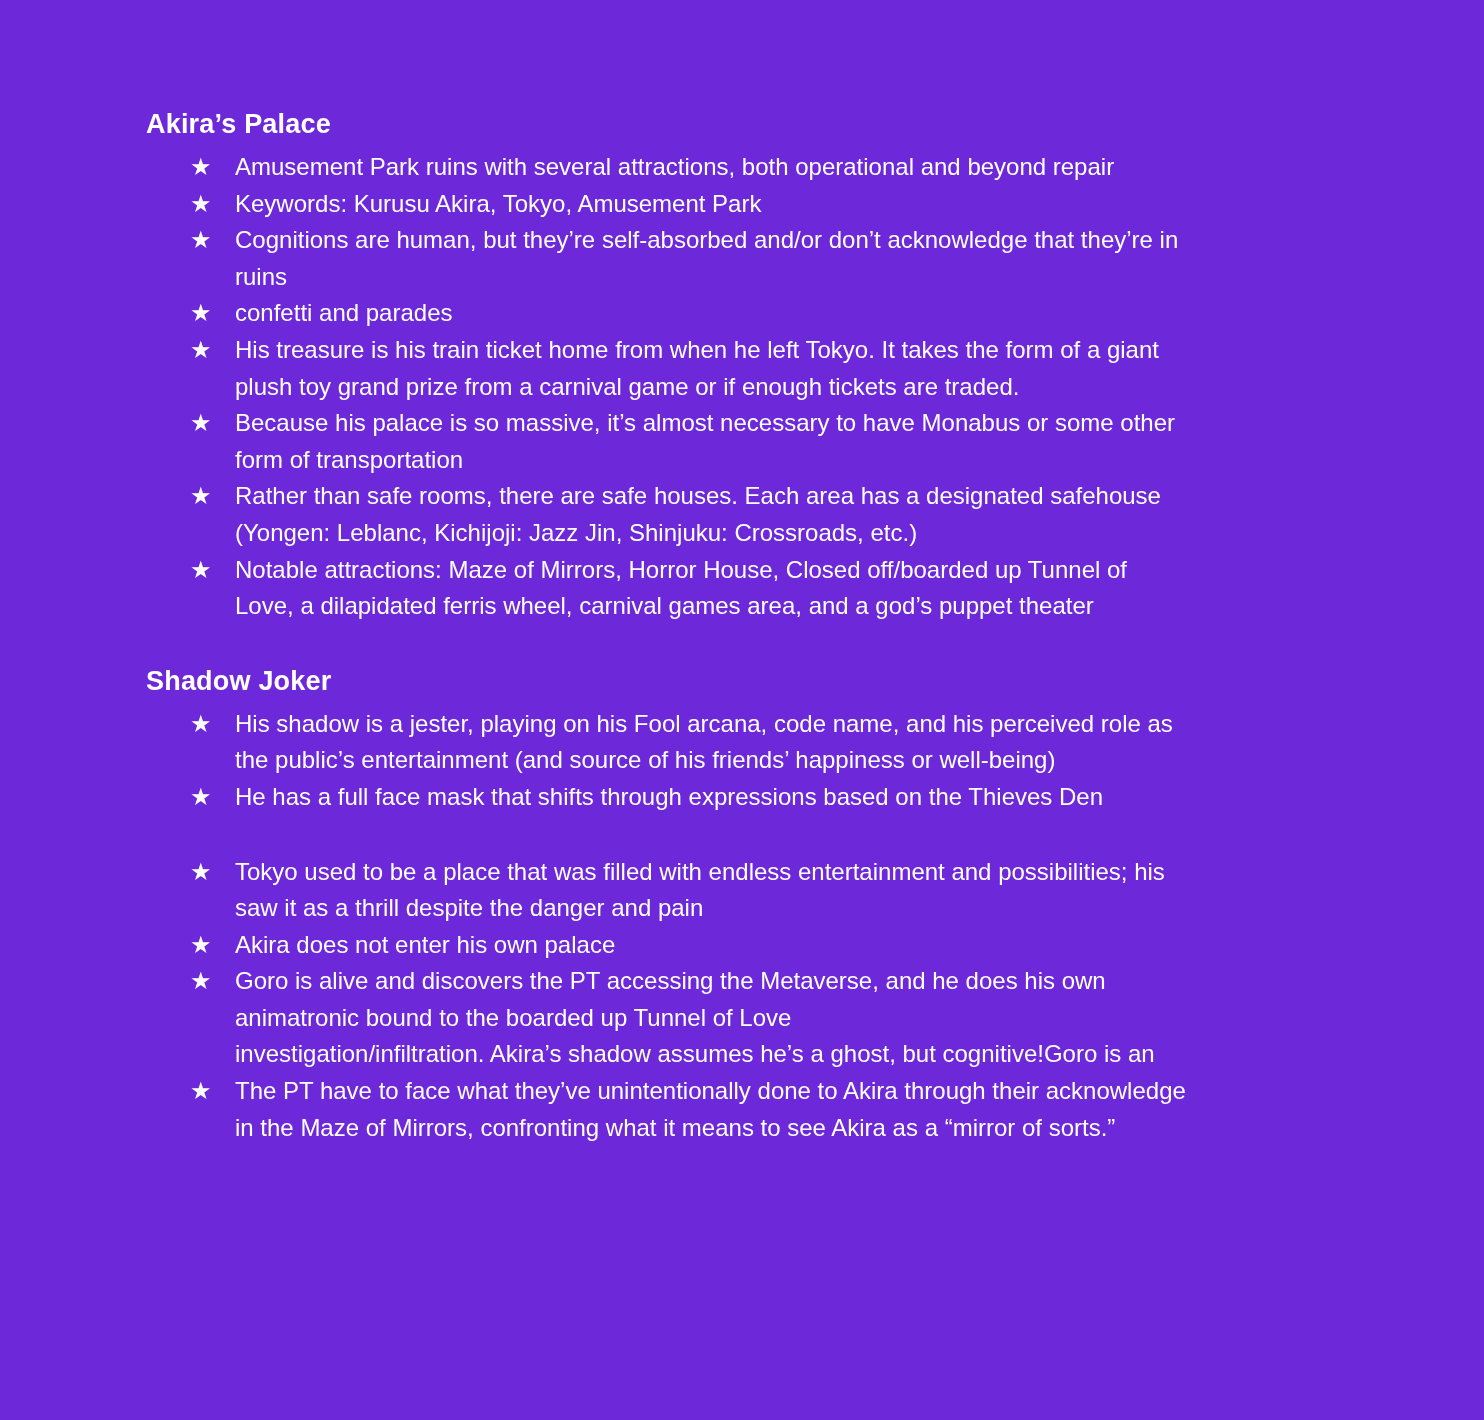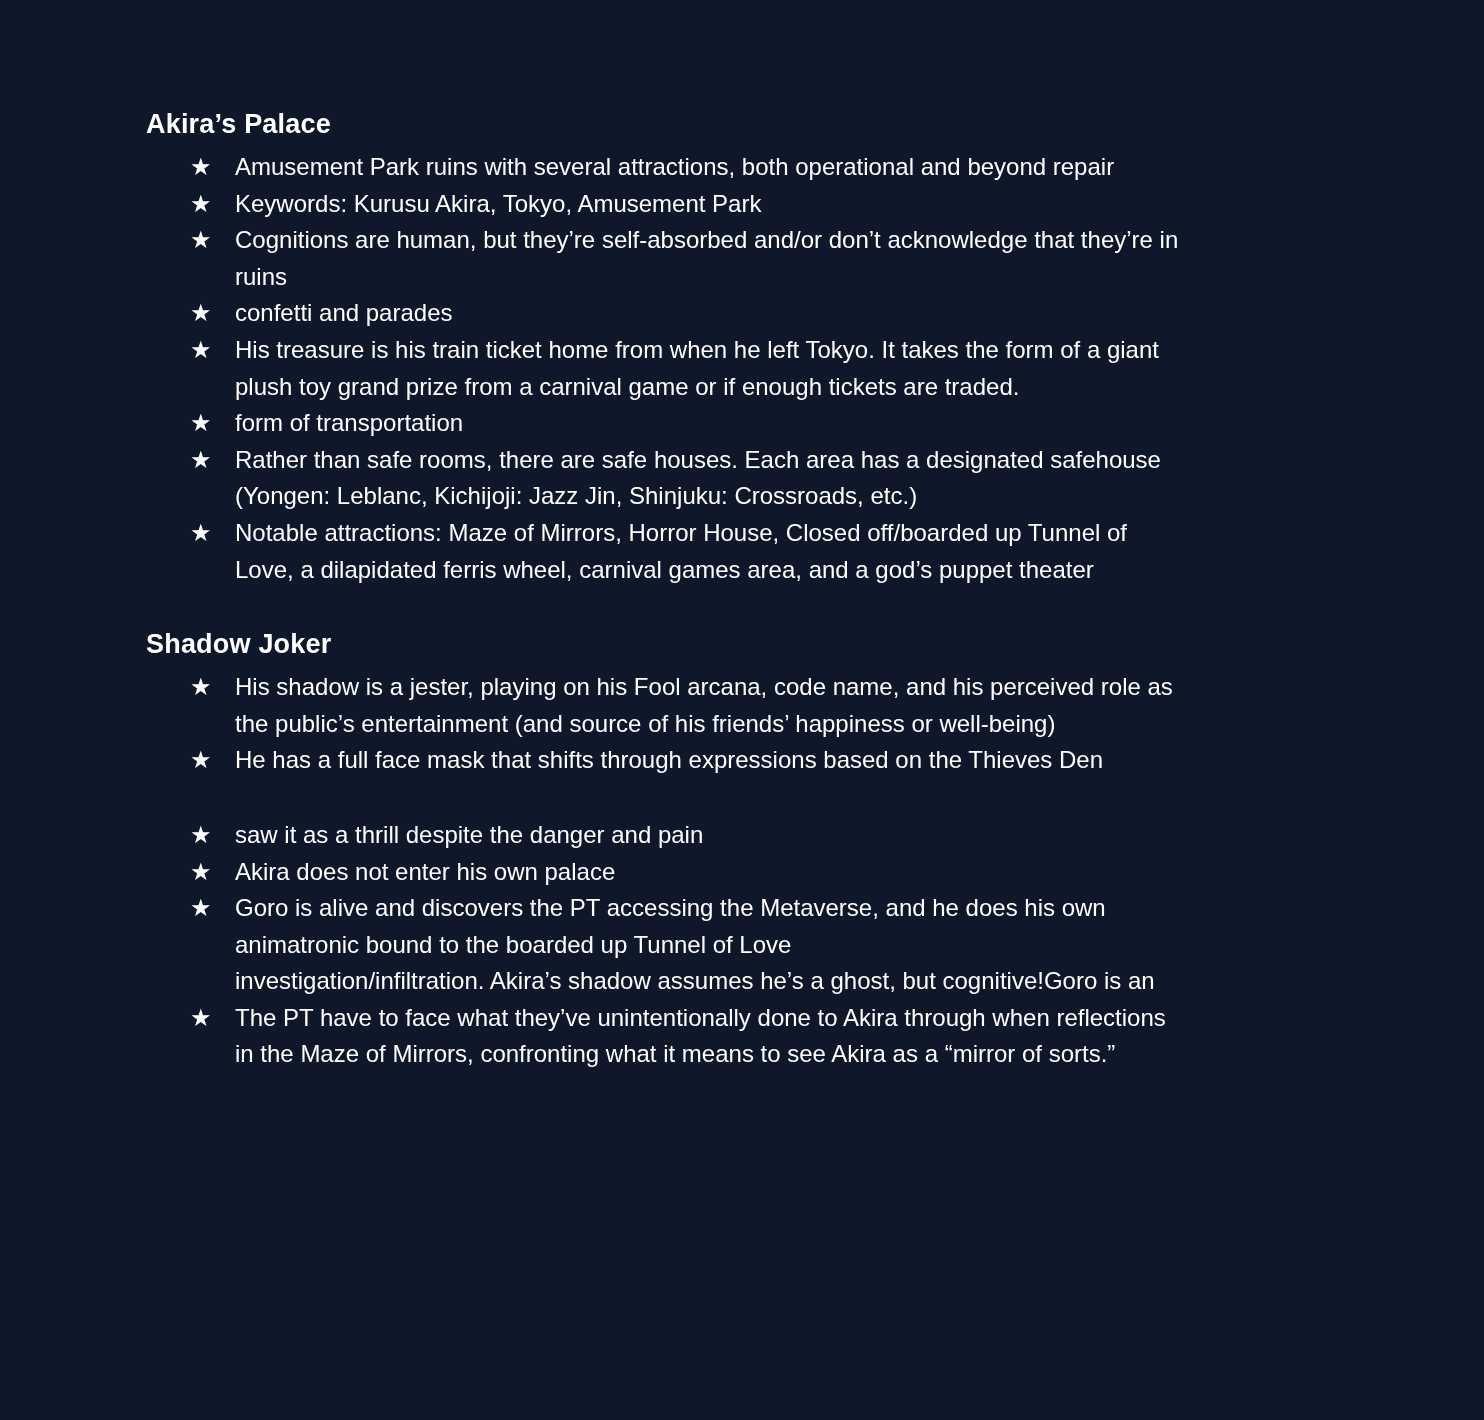--- a/index.html
+++ b/index.html
@@ -4,21 +4,21 @@
 <style>
   html, body {
     margin: 0;
     padding: 0;
     background: #000000;
   }
   .page {
     position: relative;
     width: 1484px;
     height: 1420px;
-    background: #0f172a;
+    background: #6d28d9;
     color: #ffffff;
     font-family: "Liberation Sans", "DejaVu Sans", sans-serif;
     overflow: hidden;
   }
   .doc {
     position: absolute;
     left: 146px;
     top: 106px;
     width: 1210px;
   }
@@ -90,20 +90,21 @@
         <span class="star">★</span>
         <div class="lines">
           <div class="line">His treasure is his train ticket home from when he left Tokyo. It takes the form of a giant</div>
           <div class="line">plush toy grand prize from a carnival game or if enough tickets are traded.</div>
         </div>
       </div>
 
       <div class="item">
         <span class="star">★</span>
         <div class="lines">
+          <div class="line">Because his palace is so massive, it’s almost necessary to have Monabus or some other</div>
           <div class="line">form of transportation</div>
         </div>
       </div>
 
       <div class="item">
         <span class="star">★</span>
         <div class="lines">
           <div class="line">Rather than safe rooms, there are safe houses. Each area has a designated safehouse</div>
           <div class="line">(Yongen: Leblanc, Kichijoji: Jazz Jin, Shinjuku: Crossroads, etc.)</div>
         </div>
@@ -135,20 +136,21 @@
           <div class="line">He has a full face mask that shifts through expressions based on the Thieves Den</div>
         </div>
       </div>
     </div>
 
     <div class="section">
 
       <div class="item">
         <span class="star">★</span>
         <div class="lines">
+          <div class="line">Tokyo used to be a place that was filled with endless entertainment and possibilities; his</div>
           <div class="line">saw it as a thrill despite the danger and pain</div>
         </div>
       </div>
 
       <div class="item">
         <span class="star">★</span>
         <div class="lines">
           <div class="line">Akira does not enter his own palace</div>
         </div>
       </div>
@@ -158,20 +160,20 @@
         <div class="lines">
           <div class="line">Goro is alive and discovers the PT accessing the Metaverse, and he does his own</div>
           <div class="line">animatronic bound to the boarded up Tunnel of Love</div>
           <div class="line">investigation/infiltration. Akira’s shadow assumes he’s a ghost, but cognitive!Goro is an</div>
         </div>
       </div>
 
       <div class="item">
         <span class="star">★</span>
         <div class="lines">
-          <div class="line">The PT have to face what they’ve unintentionally done to Akira through when reflections</div>
+          <div class="line">The PT have to face what they’ve unintentionally done to Akira through their acknowledge</div>
           <div class="line">in the Maze of Mirrors, confronting what it means to see Akira as a “mirror of sorts.”</div>
         </div>
       </div>
     </div>
 
   </div>
 </div>
 
 </body></html>

